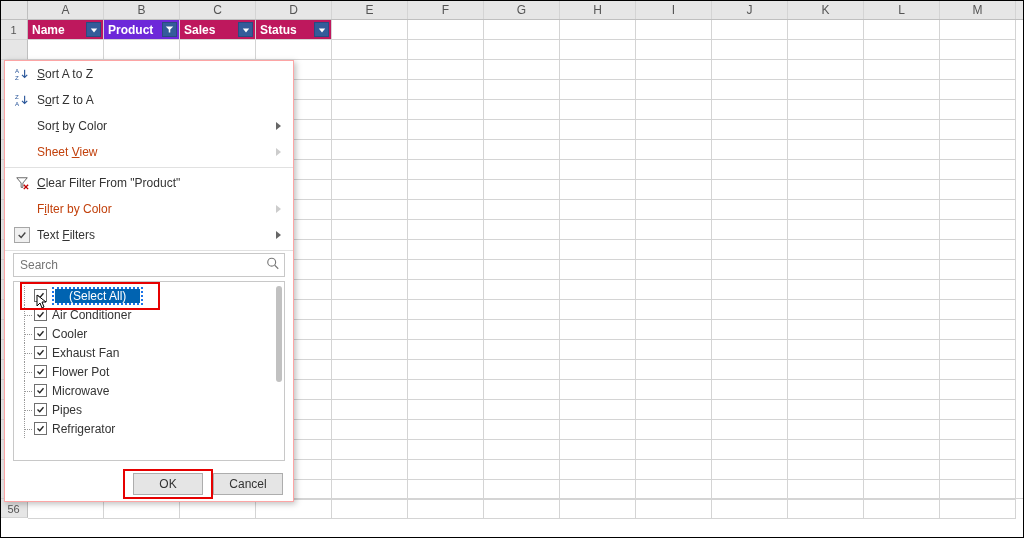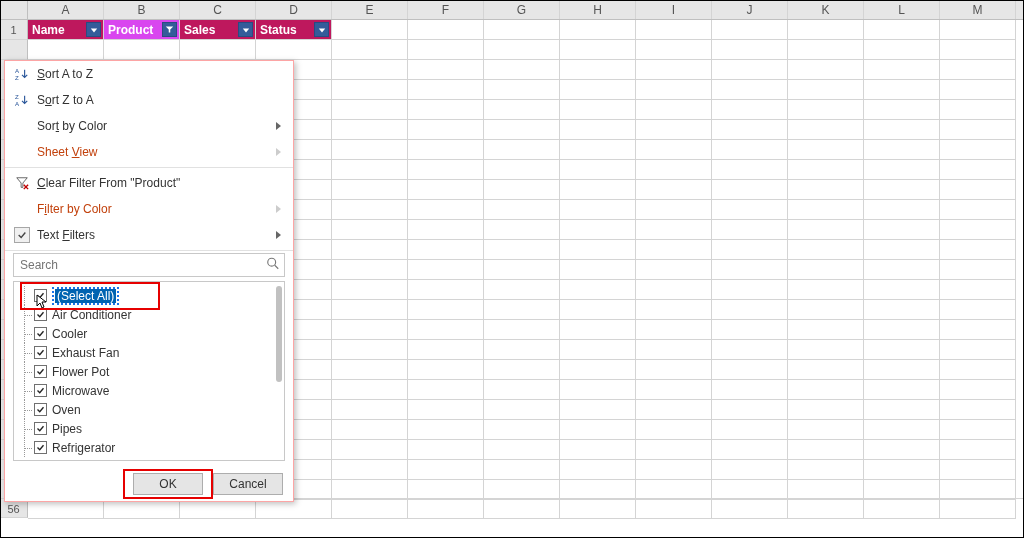--- a/index.html
+++ b/index.html
@@ -79,21 +79,21 @@
     top: 2px;
     width: 15px;
     height: 15px;
     background: #345c9a;
     border: 1px solid #2a4b82;
     display: flex;
     align-items: center;
     justify-content: center;
   }
   .filter-btn svg { display: block; }
-  .active-col { background: #d946ef; }
+  .active-col { background: #6d28d9; }
 
   
   .filter-panel {
     position: absolute;
     left: 4px;
     top: 40px;
     width: 290px;
     background: #ffffff;
     border: 1px solid #fca5a5;
     box-shadow: 2px 2px 6px rgba(0,0,0,0.25);
@@ -202,21 +202,21 @@
   .tree-item .chk {
     width: 13px; height: 13px;
     border: 1px solid #707070;
     background: #fff;
     margin-right: 5px;
     display: flex; align-items: center; justify-content: center;
   }
   .tree-item.highlight .lbl {
     background: #0063b1;
     color: #fff;
-    padding: 0 2px;
+    padding: 0 14px;
   }
   .tree-item.highlight .lbl-wrap {
     border: 2px dotted #1a73e8;
     padding: 0 1px;
     display: inline-block;
   }
 
   
   .red-box {
     position: absolute;
@@ -833,28 +833,20 @@
               </svg>
             </span>
             <span>Microwave</span>
           </div>
           <div class="tree-item">
             <span class="chk">
               <svg width="9" height="9" viewBox="0 0 12 12">
                 <path d="M2 6 L5 9 L10 3" stroke="#222" stroke-width="1.8" fill="none"></path>
               </svg>
             </span>
-            <span>Oven</span>
-          </div>
-          <div class="tree-item">
-            <span class="chk">
-              <svg width="9" height="9" viewBox="0 0 12 12">
-                <path d="M2 6 L5 9 L10 3" stroke="#222" stroke-width="1.8" fill="none"></path>
-              </svg>
-            </span>
             <span>Pipes</span>
           </div>
           <div class="tree-item">
             <span class="chk">
               <svg width="9" height="9" viewBox="0 0 12 12">
                 <path d="M2 6 L5 9 L10 3" stroke="#222" stroke-width="1.8" fill="none"></path>
               </svg>
             </span>
             <span>Refrigerator</span>
           </div>

